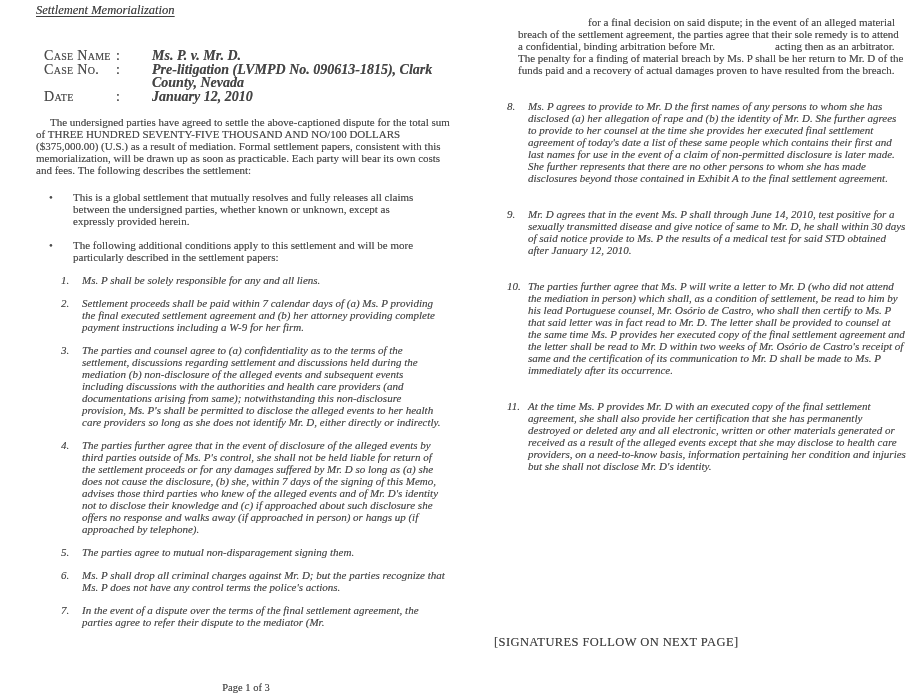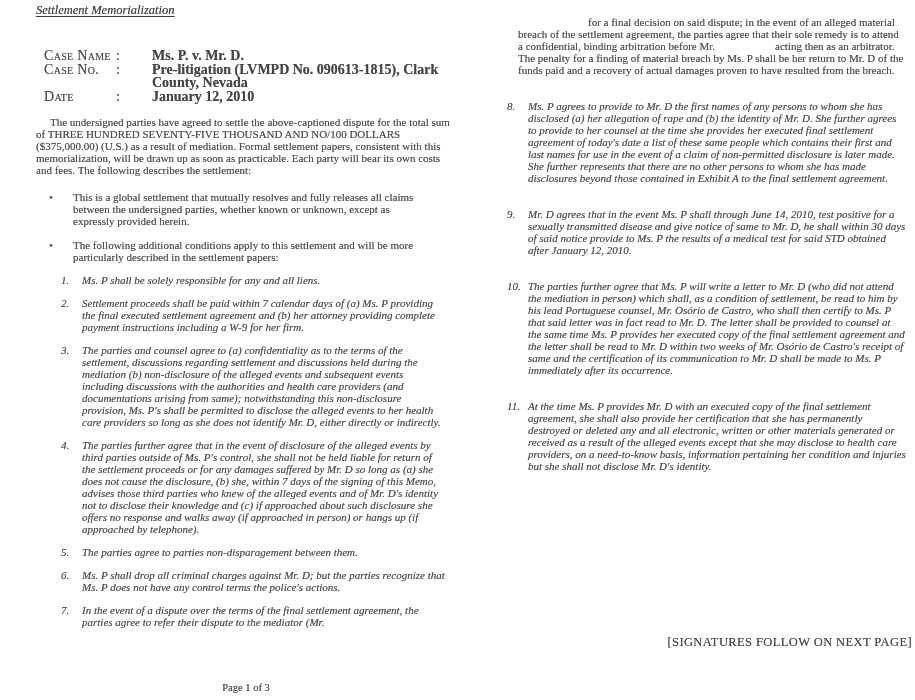--- a/index.html
+++ b/index.html
@@ -15,21 +15,21 @@
 
   .title{
     font-style:italic;font-size:12.5px;color:#3e3e3e;
     text-decoration:underline;text-underline-offset:2px;
   }
 
   .casetable{margin:33px 0 0 8px;border-collapse:collapse;}
   .casetable td{padding:0;vertical-align:top;font-size:14px;line-height:13.5px;}
   .clabel{width:72px;font-variant:small-caps;letter-spacing:0.3px;color:#4b4b4b;}
   .ccolon{width:36px;}
-  .cvalue{font-weight:bold;color:#454545;}
+  .cvalue{font-weight:bold;font-style:italic;color:#454545;}
 
   .intro{margin:13px 0 15px 0;width:420px;text-indent:14px;}
 
   .bullet{display:flex;margin-top:12px;}
   .bullet .mk{width:37px;padding-left:13px;box-sizing:border-box;flex:none;}
   .bullet .bt{width:358px;}
 
   .oli{display:flex;font-style:italic;}
   .p1 .oli{margin-top:11px;}
   .p1 .oli .num{width:46px;padding-left:25px;box-sizing:border-box;flex:none;}
@@ -39,21 +39,21 @@
   .p2 .oli .num{width:34px;padding-left:13px;box-sizing:border-box;flex:none;}
   .p2 .oli .it{width:378px;}
 
   .cont{margin:6px 0 0 24px;width:386px;text-indent:70px;}
   .blankgap{display:inline-block;width:60px;}
 
   .pfoot{position:absolute;left:0;width:100%;text-align:center;font-size:10.5px;}
   .p1 .pfoot{top:678px;}
   .p2 .pfoot{top:677px;margin-top:18px;}
   .signote{
-    position:absolute;left:0;top:626px;width:100%;text-align:right;
+    position:absolute;left:0;top:626px;width:100%;text-align:left;
     font-size:12.5px;color:#444444;letter-spacing:0.4px;
   }
 </style>
 </head>
 <body>
 
 <div class="sheet">
 
   <div class="page p1">
     <div class="title">Settlement Memorialization</div>
@@ -100,21 +100,21 @@
     <div class="oli">
       <span class="num">3.</span>
       <span class="it">The parties and counsel agree to (a) confidentiality as to the terms of the settlement, discussions regarding settlement and discussions held during the mediation (b) non-disclosure of the alleged events and subsequent events including discussions with the authorities and health care providers (and documentations arising from same); notwithstanding this non-disclosure provision, Ms. P's shall be permitted to disclose the alleged events to her health care providers so long as she does not identify Mr. D, either directly or indirectly.</span>
     </div>
     <div class="oli">
       <span class="num">4.</span>
       <span class="it">The parties further agree that in the event of disclosure of the alleged events by third parties outside of Ms. P's control, she shall not be held liable for return of the settlement proceeds or for any damages suffered by Mr. D so long as (a) she does not cause the disclosure, (b) she, within 7 days of the signing of this Memo, advises those third parties who knew of the alleged events and of Mr. D's identity not to disclose their knowledge and (c) if approached about such disclosure she offers no response and walks away (if approached in person) or hangs up (if approached by telephone).</span>
     </div>
     <div class="oli">
       <span class="num">5.</span>
-      <span class="it">The parties agree to parties non-disparagement between them.</span>
+      <span class="it">The parties agree to mutual non-disparagement signing them.</span>
     </div>
     <div class="oli">
       <span class="num">6.</span>
       <span class="it">Ms. P shall drop all criminal charges against Mr. D; but the parties recognize that Ms. P does not have any control terms the police's actions.</span>
     </div>
     <div class="oli">
       <span class="num">7.</span>
       <span class="it">In the event of a dispute over the terms of the final settlement agreement, the parties agree to refer their dispute to the mediator (Mr.</span>
     </div>
 

